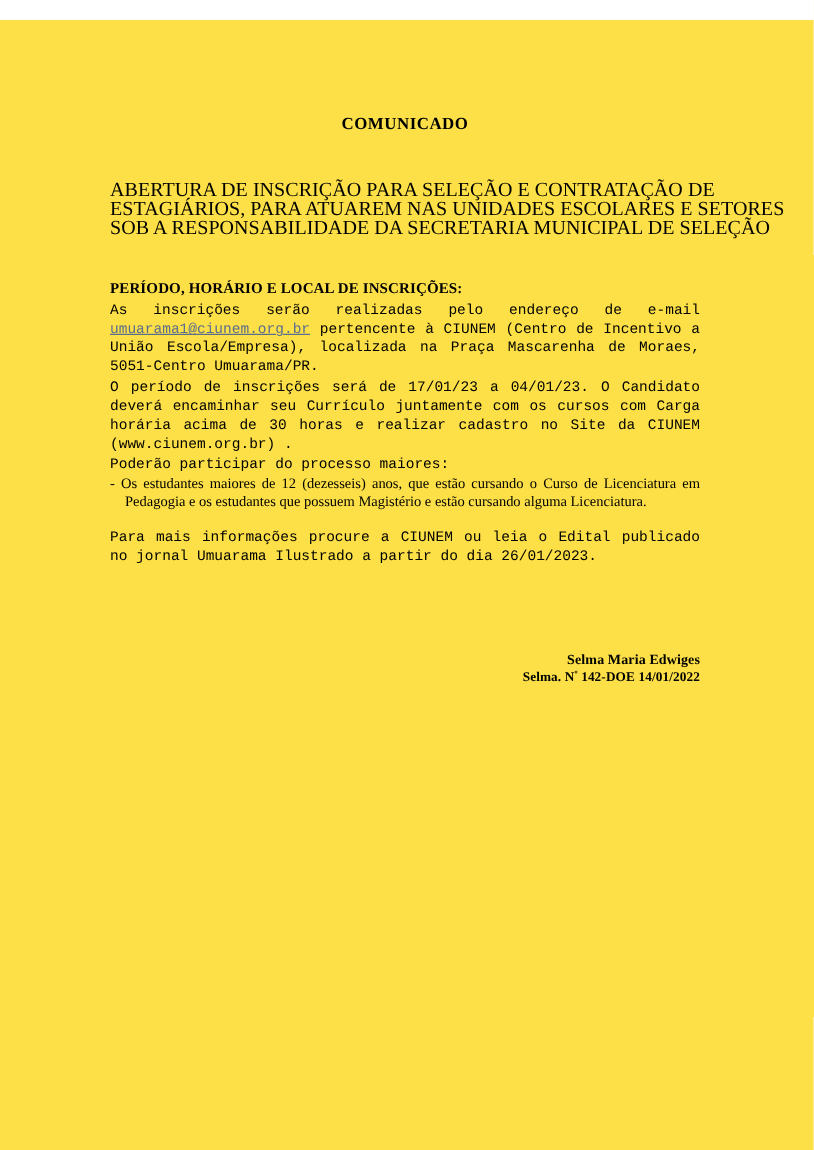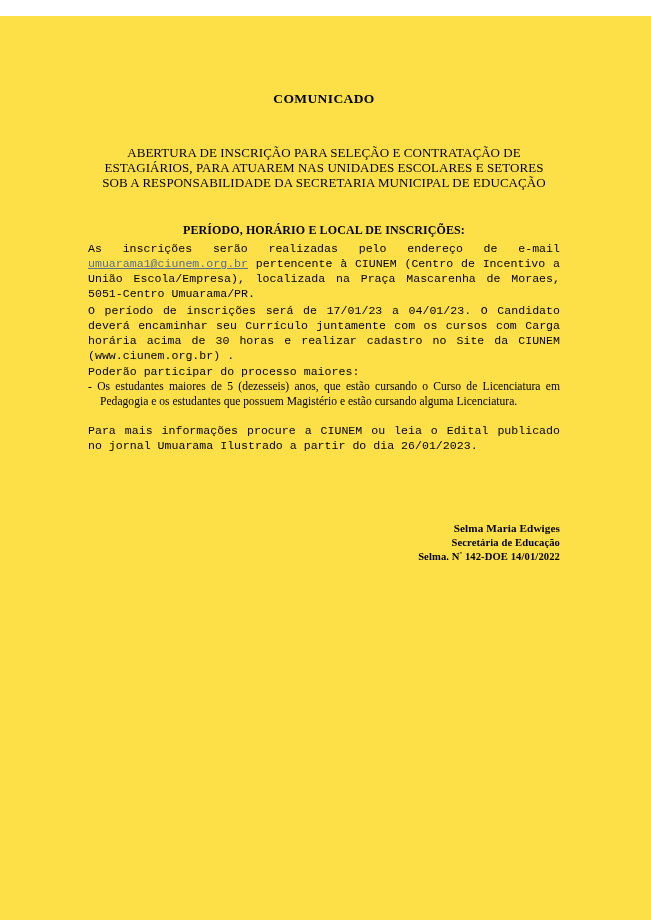--- a/index.html
+++ b/index.html
@@ -36,36 +36,36 @@
     font-size: 13.5px;
     letter-spacing: 0.4px;
     margin-top: 74px;
     line-height: 1.3;
   }
 
   
   .subject-block {
     margin-top: 37px;
     text-align: center;
-    font-size: 13px;
+    font-size: 16px;
     line-height: 15.2px;
     letter-spacing: 0.05px;
   }
   .subject-block .subject-line {
     display: block;
     white-space: nowrap;
   }
 
   
   .section-heading {
     margin-top: 33px;
     font-weight: bold;
     font-size: 12px;
     line-height: 15px;
-    text-align: center;
+    text-align: left;
     letter-spacing: 0.1px;
   }
 
   
   .para {
     font-size: 11.6px;
     line-height: 15.1px;
     text-align: justify;
     text-justify: inter-word;
     margin: 0;
@@ -124,35 +124,34 @@
 <body>
 
 <div class="page">
   <div class="content">
 
     <div class="doc-title">COMUNICADO</div>
 
     <div class="subject-block">
       <span class="subject-line">ABERTURA DE INSCRIÇÃO PARA SELEÇÃO E CONTRATAÇÃO DE</span>
       <span class="subject-line">ESTAGIÁRIOS, PARA ATUAREM NAS UNIDADES ESCOLARES E SETORES</span>
-      <span class="subject-line">SOB A RESPONSABILIDADE DA SECRETARIA MUNICIPAL DE EDUCAÇÃO</span>
+      <span class="subject-line">SOB A RESPONSABILIDADE DA SECRETARIA MUNICIPAL DE SELEÇÃO</span>
     </div>
 
     <div class="section-heading">PERÍODO, HORÁRIO E LOCAL DE INSCRIÇÕES:</div>
 
     <p class="para first-after-heading"><span>As inscrições serão realizadas pelo endereço de  e-mail </span><a class="email-link" href="#">umuarama1@ciunem.org.br</a><span> pertencente à CIUNEM (Centro de Incentivo a União Escola/Empresa), localizada na Praça Mascarenha de Moraes, 5051-Centro Umuarama/PR.</span></p>
 
     <p class="para spaced">O período de inscrições será de 17/01/23 a 04/01/23. O Candidato deverá encaminhar seu Currículo juntamente com os cursos com Carga horária acima de 30 horas e realizar cadastro no Site da CIUNEM (www.ciunem.org.br) .</p>
 
     <p class="para spaced">Poderão participar do processo maiores:</p>
 
-    <p class="dash-item">- Os estudantes maiores de 5 (dezesseis) anos, que estão cursando o Curso de Licenciatura em Pedagogia e os estudantes que possuem Magistério e estão cursando alguma Licenciatura.</p>
+    <p class="dash-item">- Os estudantes maiores de 12 (dezesseis) anos, que estão cursando o Curso de Licenciatura em Pedagogia e os estudantes que possuem Magistério e estão cursando alguma Licenciatura.</p>
 
     <p class="para gap-before">Para mais informações procure a CIUNEM ou leia o Edital publicado no jornal Umuarama Ilustrado a partir do dia 26/01/2023.</p>
 
     <div class="signature">
       <span class="sig-line sig-name">Selma Maria Edwiges</span>
-      <span class="sig-line">Secretária de Educação</span>
       <span class="sig-line"><span>Selma. N</span><span class="ordinal">º</span><span> 142-DOE 14/01/2022</span></span>
     </div>
 
   </div>
 </div>
 
 </body></html>

